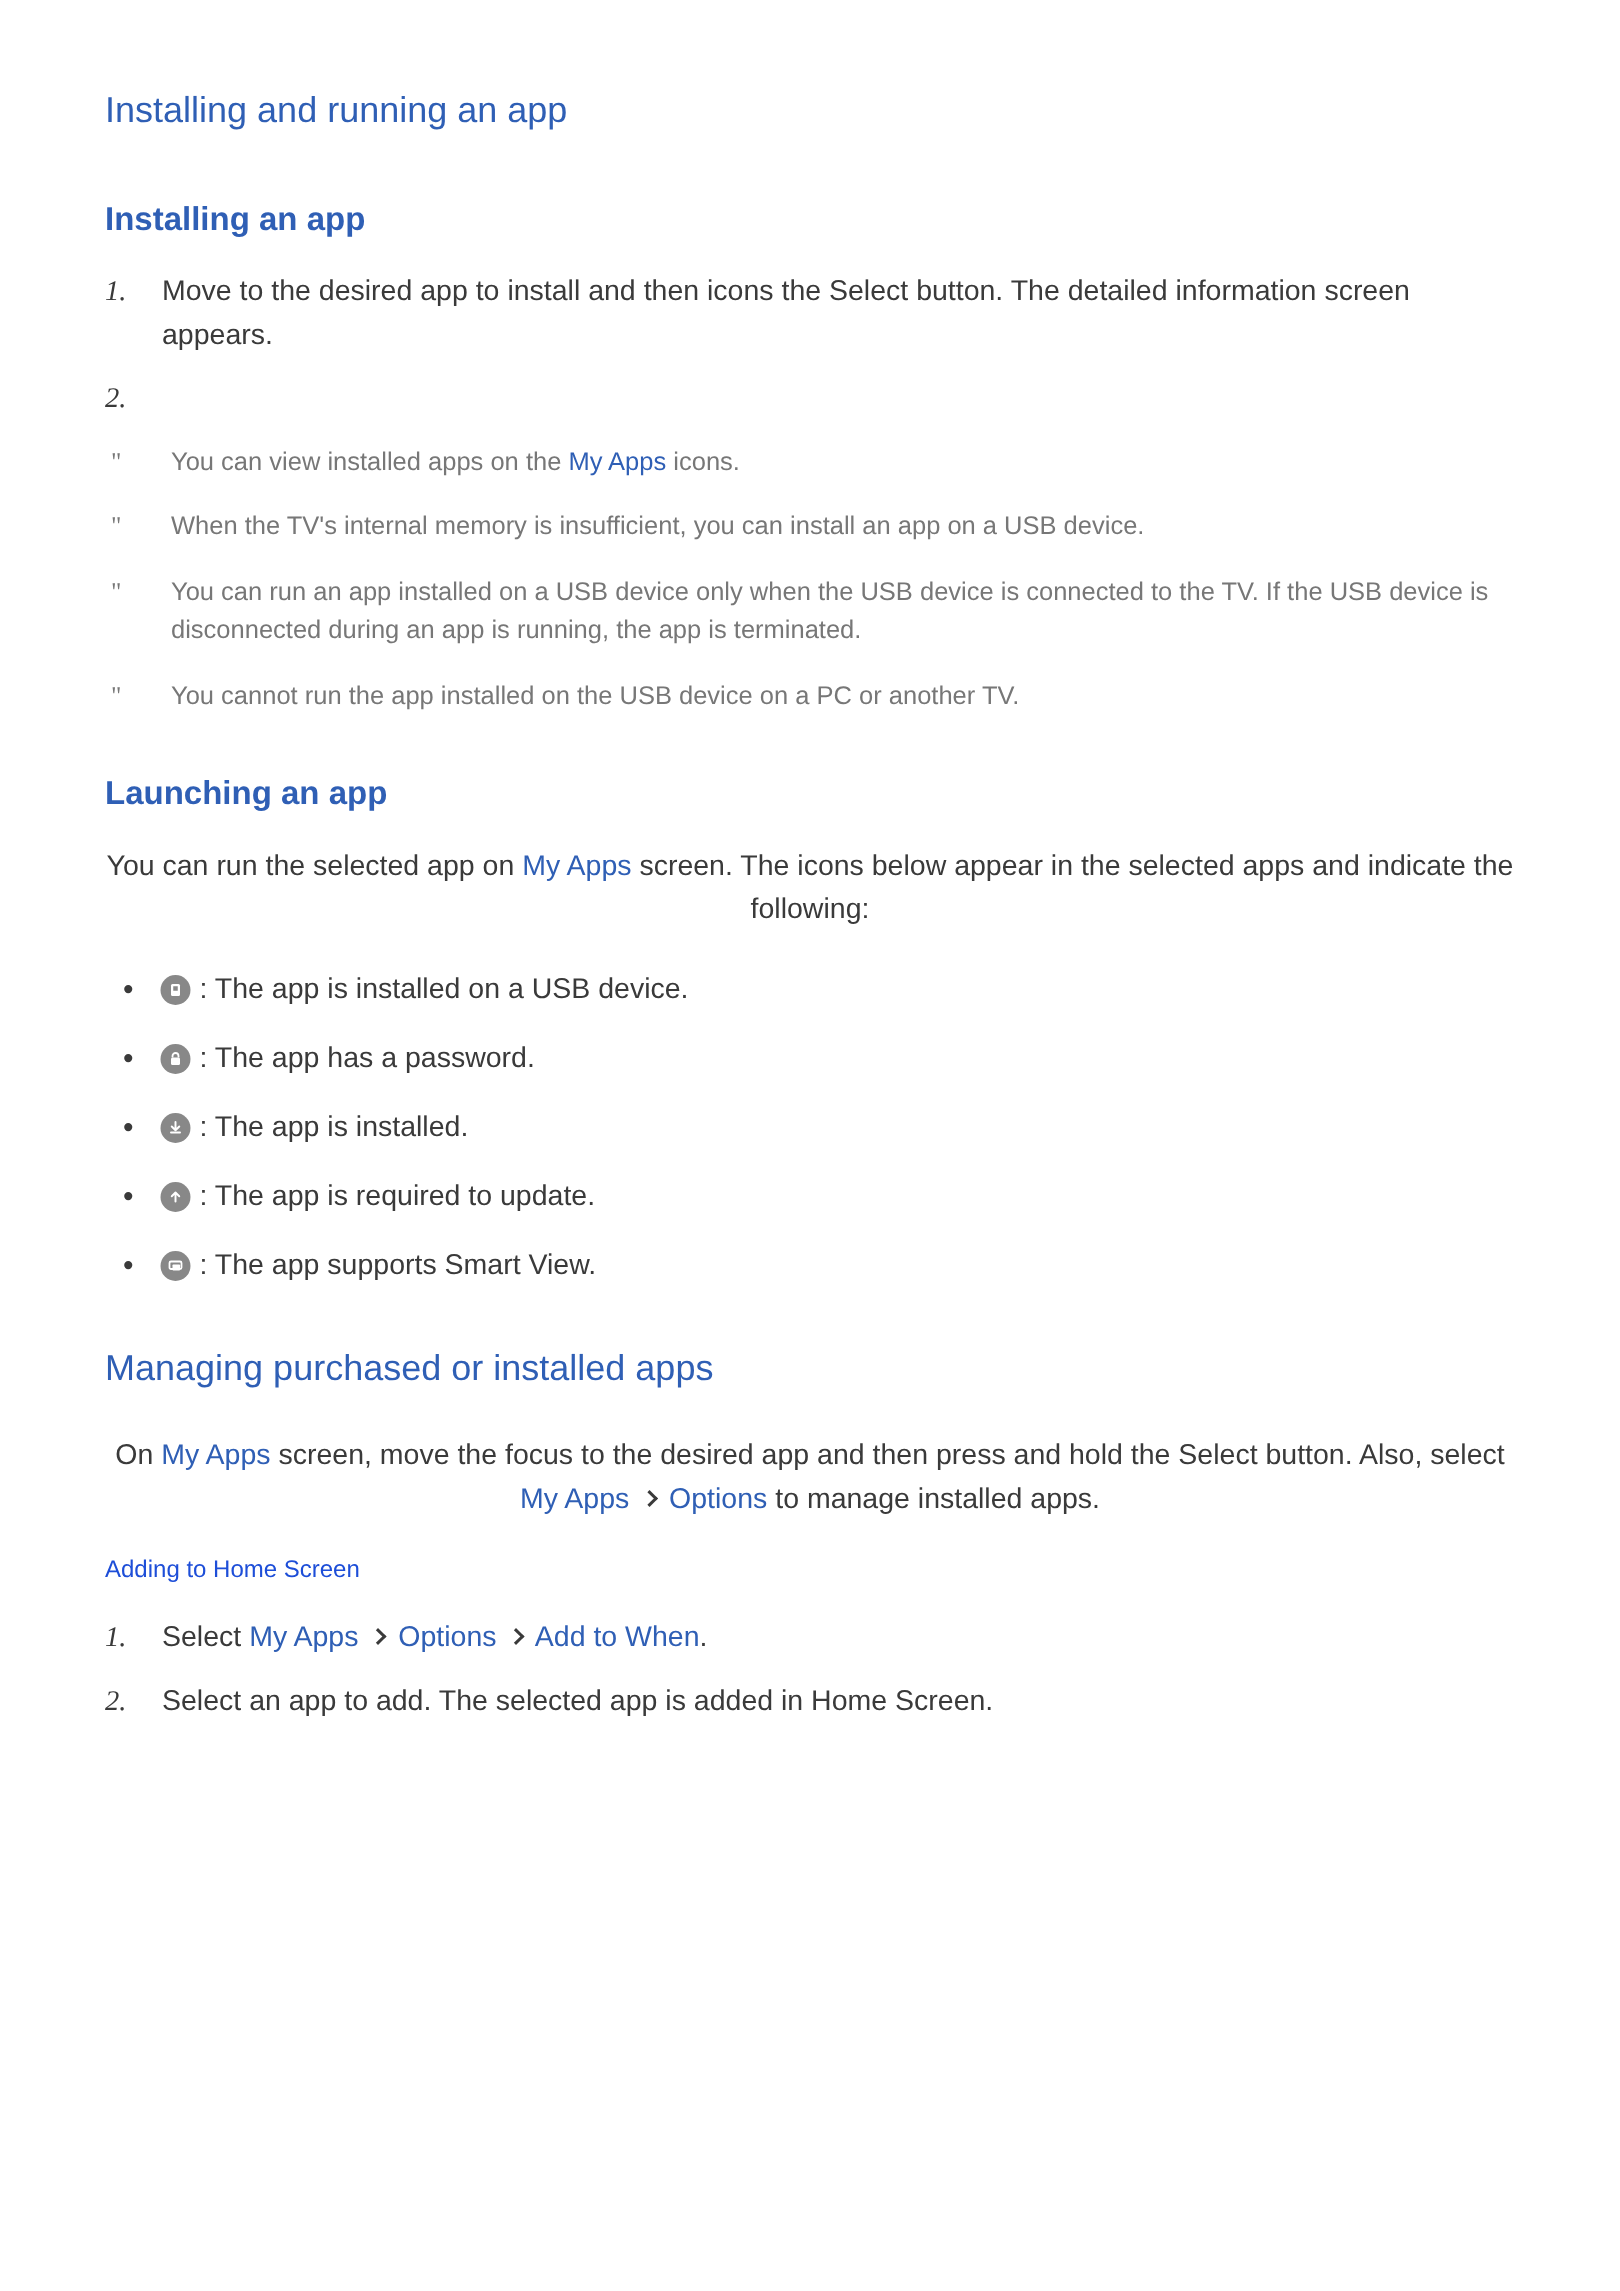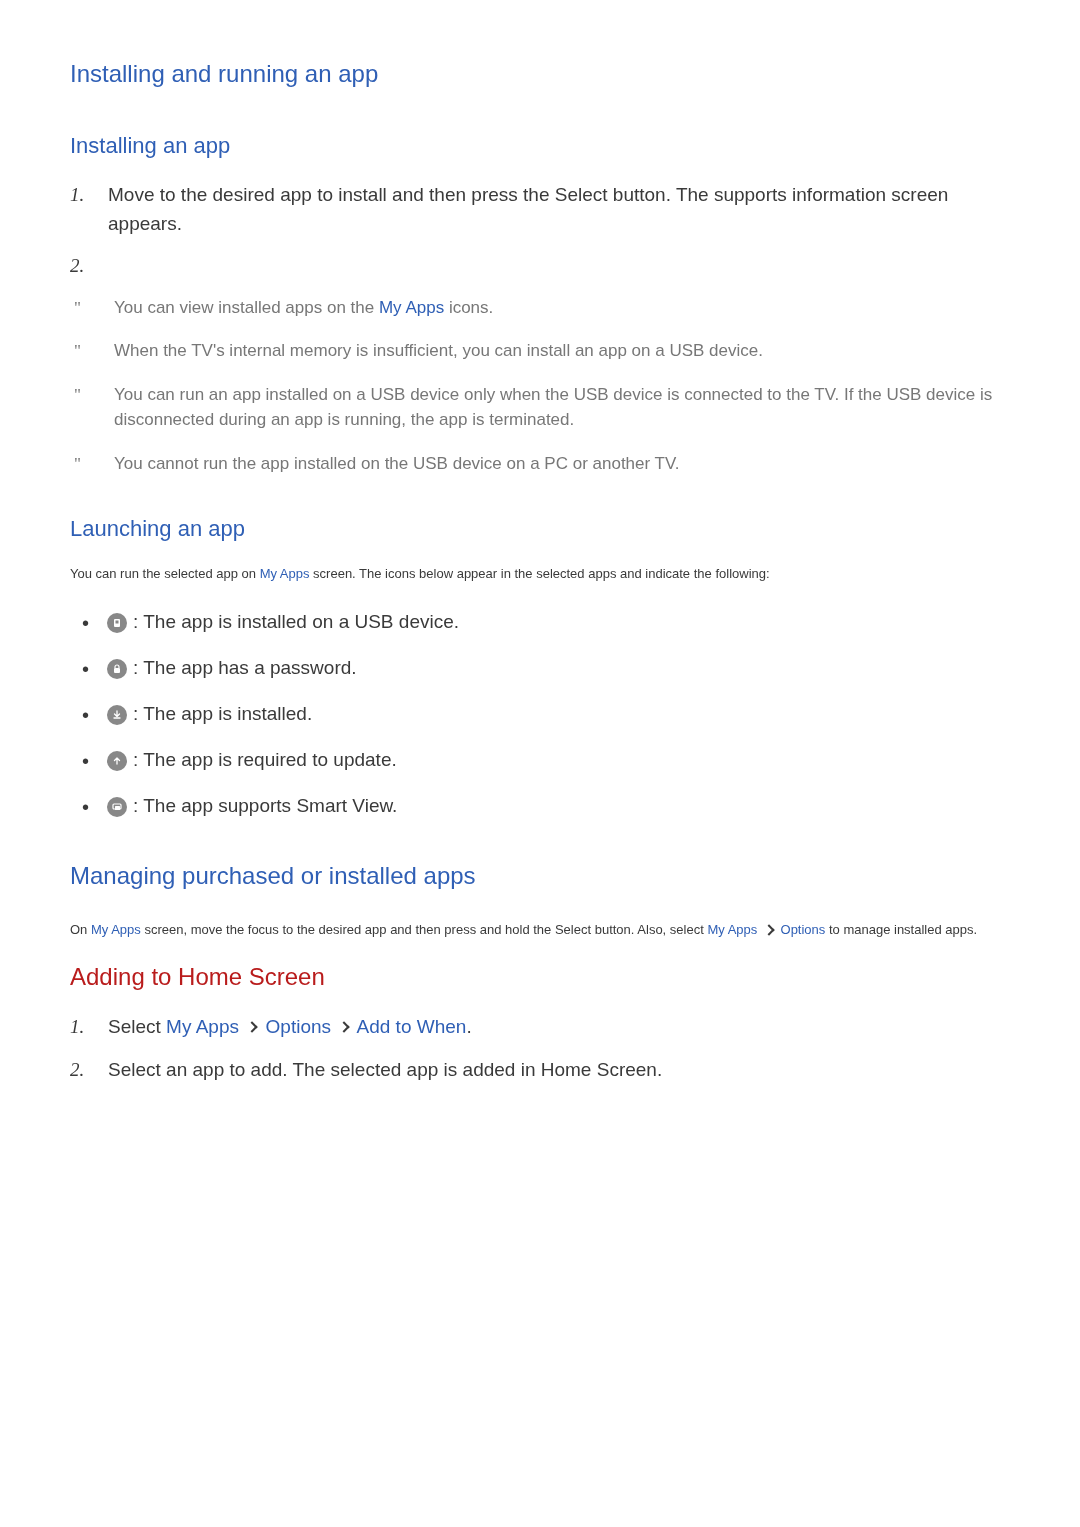--- a/index.html
+++ b/index.html
@@ -16,26 +16,26 @@
     }
     .heading-1 {
       color: #2f5fb5;
       font-size: 24px;
       font-weight: 400;
       margin-bottom: 45px;
     }
     .heading-2 {
       color: #2f5fb5;
       font-size: 22px;
-      font-weight: 400;
+      font-weight: 700;
       margin-bottom: 22px;
     }
     .heading-3 {
-      color: #b91c1c;
-      font-size: 24px;
+      color: #1d4ed8;
+      font-size: 16px;
       font-weight: 400;
       margin-bottom: 22px;
     }
     .ordered-list {
       list-style: none;
       margin-bottom: 14px;
     }
     .ordered-list li {
       display: flex;
       margin-bottom: 14px;
@@ -89,23 +89,24 @@
       width: 20px;
       height: 20px;
       border-radius: 50%;
       background: #888;
       color: #fff;
       font-size: 11px;
       margin-right: 6px;
       flex-shrink: 0;
     }
     .para {
-      font-size: 13px;
+      font-size: 19px;
       line-height: 1.5;
       margin-bottom: 24px;
+      text-align: center;
     }
     .link-text {
       color: #2f5fb5;
     }
     .chevron {
       display: inline-block;
       width: 8px;
       height: 8px;
       border-top: 2px solid #3a3a3a;
       border-right: 2px solid #3a3a3a;
@@ -121,21 +122,21 @@
 <body>
 
 <h1 class="heading-1">Installing and running an app</h1>
 
 <div class="section-gap">
   <h2 class="heading-2">Installing an app</h2>
 
   <ol class="ordered-list">
     <li>
       <span class="num">1.</span>
-      <span>Move to the desired app to install and then press the Select button. The supports information screen appears.</span>
+      <span>Move to the desired app to install and then icons the Select button. The detailed information screen appears.</span>
     </li>
     <li>
       <span class="num">2.</span>
     </li>
   </ol>
 
   <ul class="note-list">
     <li>
       <span class="quote-mark">"</span>
       <span>

